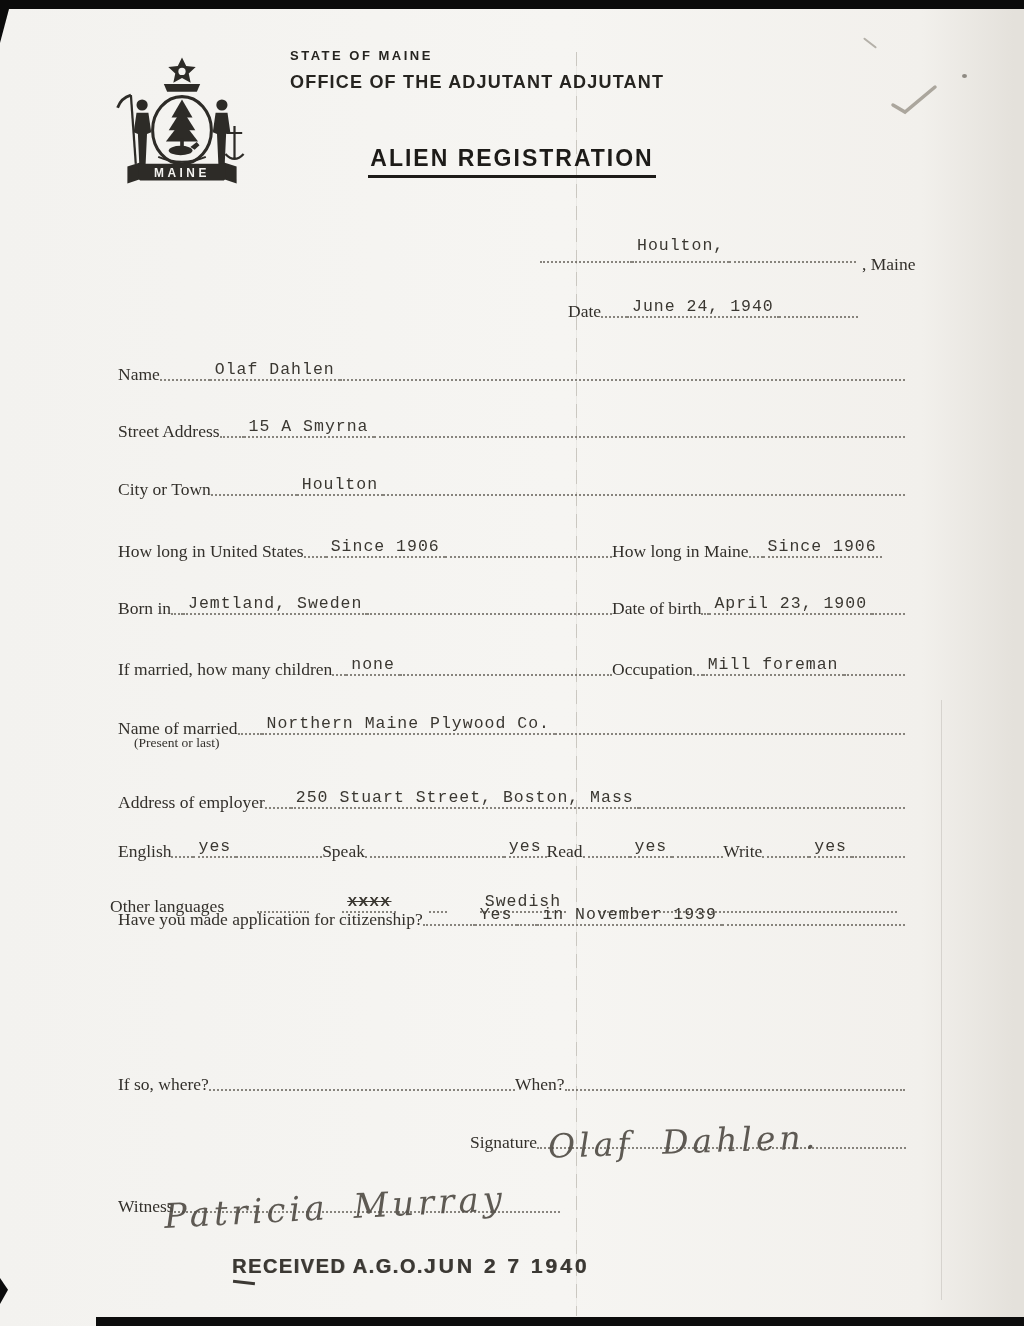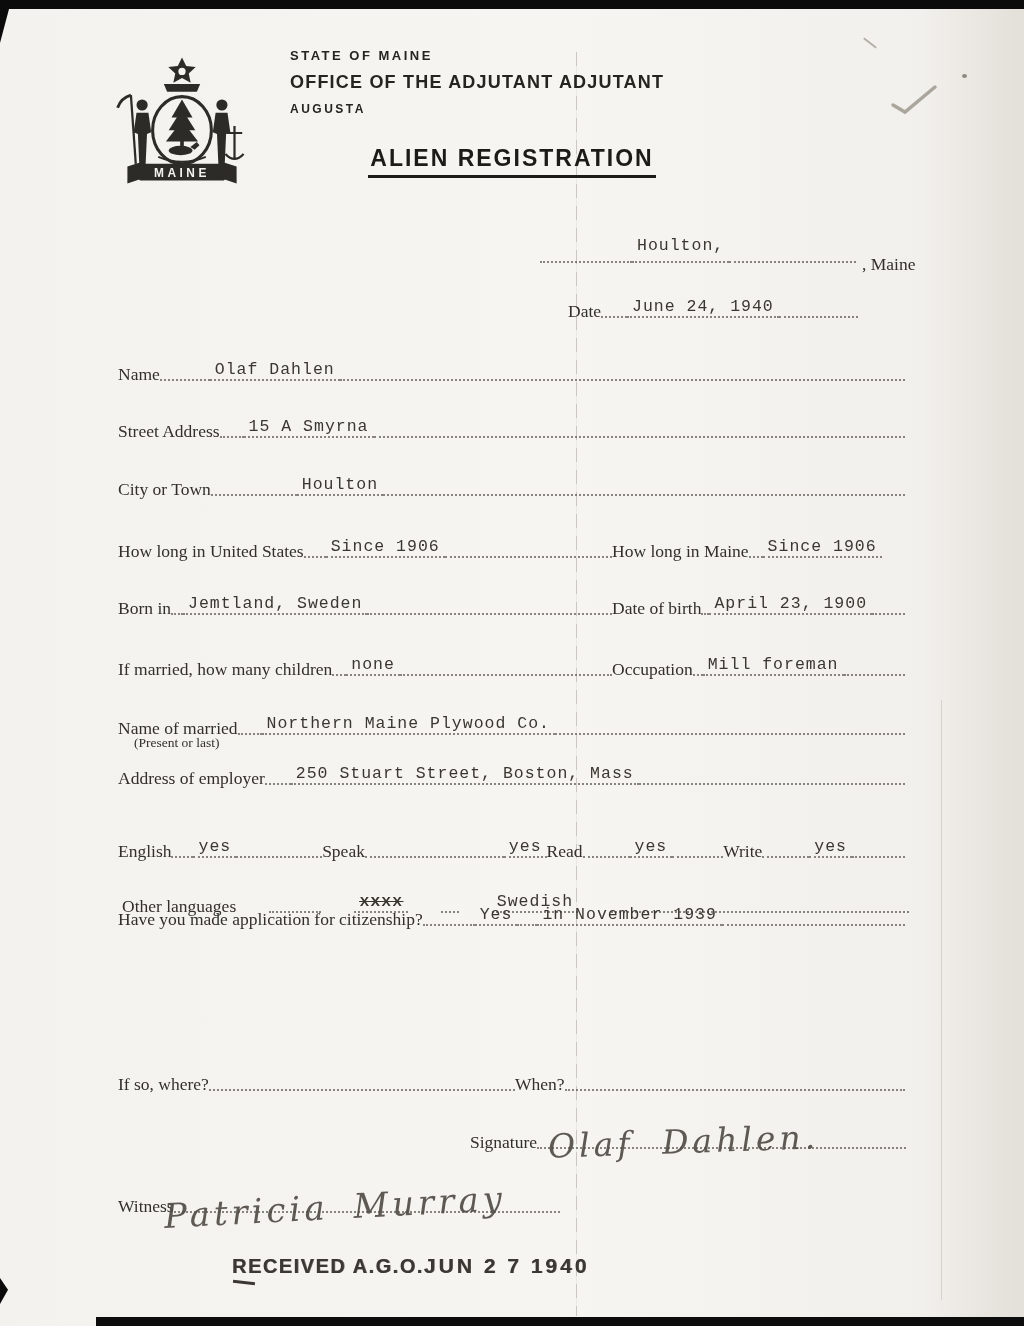--- a/index.html
+++ b/index.html
@@ -117,21 +117,20 @@
         <path d="M89 79 l-9 -3 v12 l9 3 z" fill="#2d2b27"></path>
         <rect x="19" y="77" width="62" height="12" rx="2" fill="#2d2b27"></rect>
         <text x="50" y="86.5" font-size="8.5" fill="#f4f3f0" text-anchor="middle" font-family="Liberation Sans, sans-serif" font-weight="bold" letter-spacing="2.5">MAINE</text>
       </g>
     </svg>
   </div>
 
   <div class="hdr">
     <div class="hdr-l1">STATE OF MAINE</div>
     <div class="hdr-l2">OFFICE OF THE ADJUTANT ADJUTANT</div>
-    <div class="hdr-l3">AUGUSTA</div>
   </div>
   <div class="doc-title">ALIEN REGISTRATION</div>
 
   <div class="frow" style="left:540px;top:237px;width:316px;">
     <span class="lead" style="flex:0 0 92px"></span>
     <span class="val raised">Houlton,</span>
     <span class="lead grow"></span>
   </div>
   <span class="state-suffix">, Maine</span>
 
@@ -208,21 +207,21 @@
   </div>
 
   <div class="frow" style="left:118px;top:709px;width:787px;">
     <span class="lbl">Name of married</span>
     <span class="lead" style="flex:0 0 24px"></span>
     <span class="val">Northern Maine Plywood Co.</span>
     <span class="lead grow"></span>
     <span class="sublbl">(Present or last)</span>
   </div>
 
-  <div class="frow" style="left:118px;top:759px;width:787px;">
+  <div class="frow" style="left:118px;top:783px;width:787px;">
     <span class="lbl">Address of employer</span>
     <span class="lead" style="flex:0 0 26px"></span>
     <span class="val">250 Stuart Street, Boston, Mass</span>
     <span class="lead grow"></span>
   </div>
 
   <div class="frow" style="left:118px;top:832px;width:787px;">
     <span class="lbl">English</span>
     <span class="lead" style="flex:0 0 22px"></span>
     <span class="val">yes</span>
@@ -233,21 +232,21 @@
     <span class="lbl">Read</span>
     <span class="lead" style="flex:1 1 24px"></span>
     <span class="val">yes</span>
     <span class="lead" style="flex:1 1 28px"></span>
     <span class="lbl">Write</span>
     <span class="lead" style="flex:1 1 24px"></span>
     <span class="val">yes</span>
     <span class="lead" style="flex:1 1 30px"></span>
   </div>
 
-  <div class="frow" style="left:122px;top:887px;width:787px;gap:33px;">
+  <div class="frow" style="left:110px;top:887px;width:787px;gap:33px;">
     <span class="lbl">Other languages</span>
     <span class="lead" style="flex:0 0 52px"></span>
     <span class="val struck">xxxx</span>
     <span class="lead" style="flex:0 0 18px"></span>
     <span class="val">Swedish</span>
     <span class="lead grow"></span>
   </div>
 
   <div class="frow" style="left:118px;top:900px;width:787px;">
     <span class="lbl">Have you made application for citizenship?</span>

